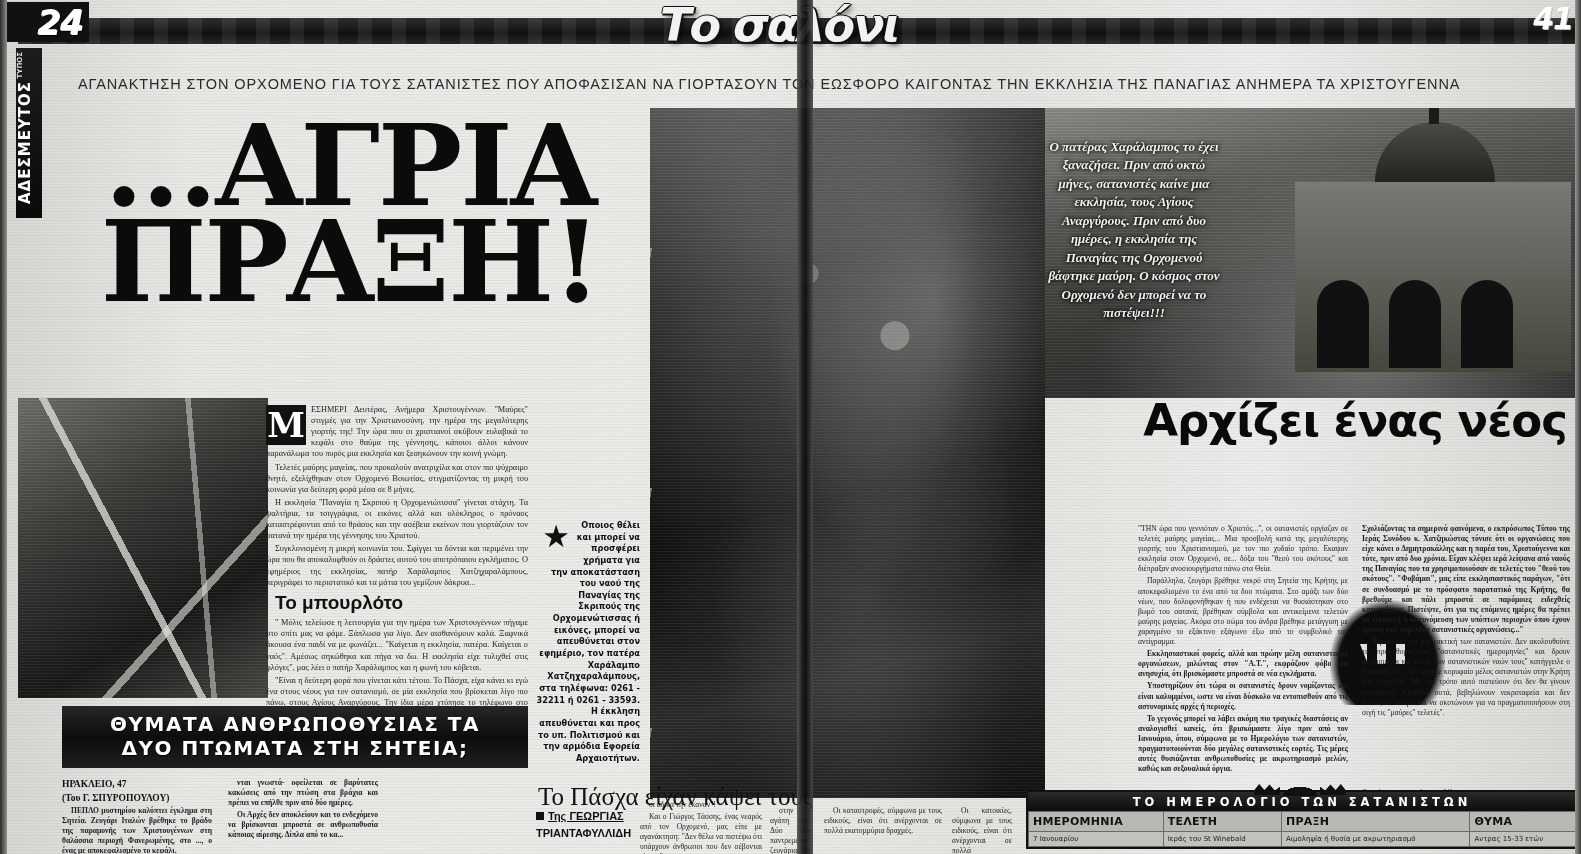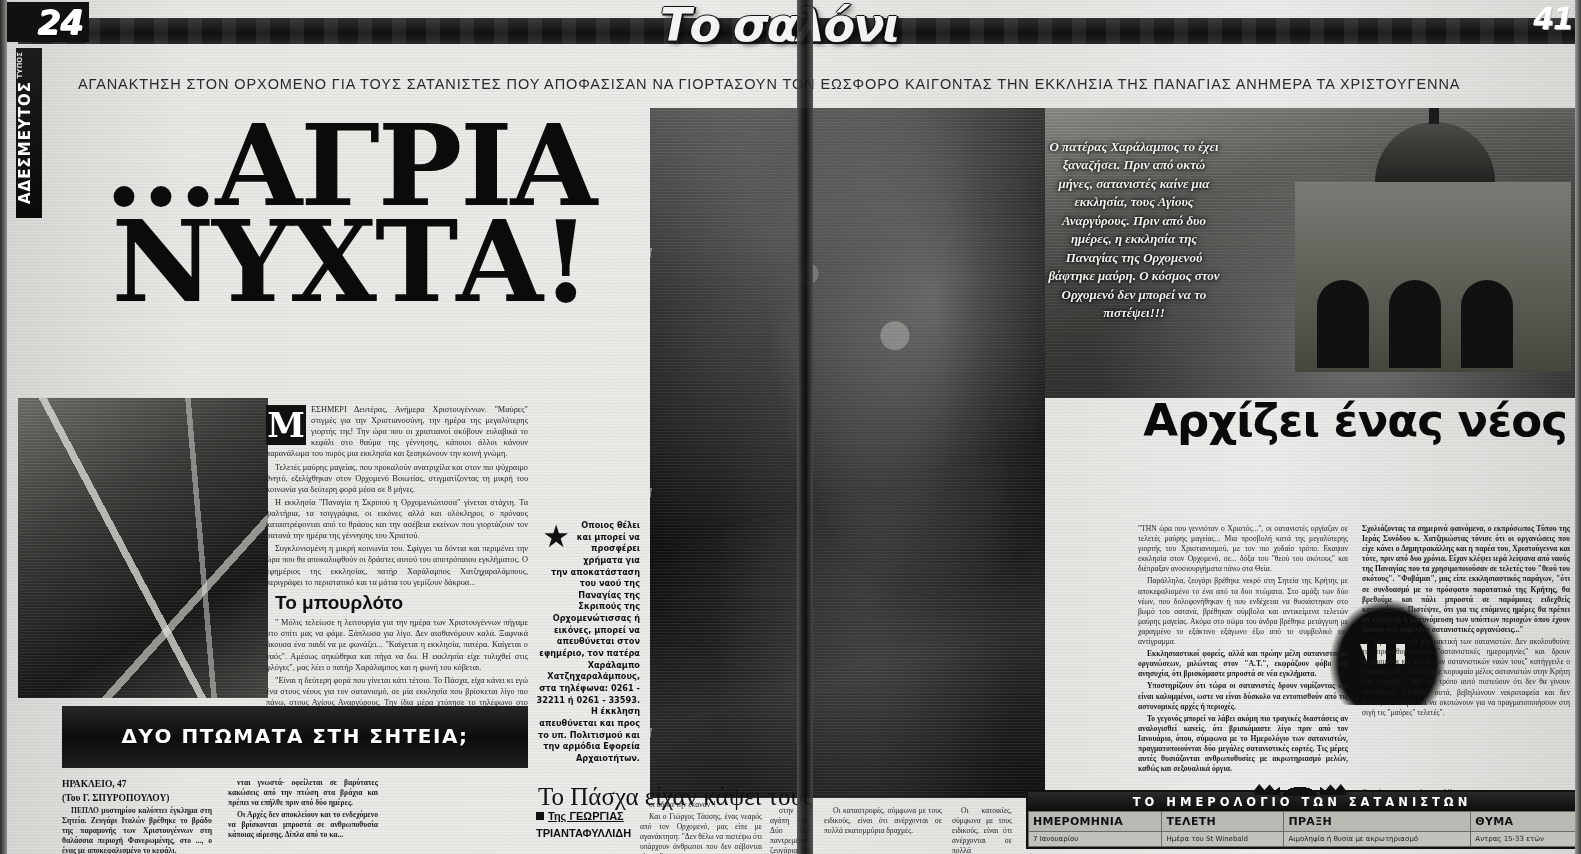--- a/index.html
+++ b/index.html
@@ -279,21 +279,21 @@
 
   <div class="vtab">
     <div class="vt-small">ΤΥΠΟΣ</div>
     <div class="vt-big">ΑΔΕΣΜΕΥΤΟΣ</div>
   </div>
 
   <div class="kicker">ΑΓΑΝΑΚΤΗΣΗ ΣΤΟΝ ΟΡΧΟΜΕΝΟ ΓΙΑ ΤΟΥΣ ΣΑΤΑΝΙΣΤΕΣ ΠΟΥ ΑΠΟΦΑΣΙΣΑΝ ΝΑ ΓΙΟΡΤΑΣΟΥΝ ΤΟΝ ΕΩΣΦΟΡΟ ΚΑΙΓΟΝΤΑΣ ΤΗΝ ΕΚΚΛΗΣΙΑ ΤΗΣ ΠΑΝΑΓΙΑΣ ΑΝΗΜΕΡΑ ΤΑ ΧΡΙΣΤΟΥΓΕΝΝΑ</div>
 
   <div class="bighead">
     <span>...ΑΓΡΙΑ</span>
-    <span class="l2">ΝΥΧΤΑ!</span>
+    <span class="l2">ΠΡΑΞΗ!</span>
   </div>
 
   <div class="photo ph-bl"></div>
   <div class="photo ph-center"></div>
   <div class="photo ph-arch">
     <div class="dome"></div>
     <div class="body"></div>
     <div class="arch1"></div>
     <div class="arch2"></div>
     <div class="arch3"></div>
@@ -322,20 +322,21 @@
   </div>
 
   <div class="serifhead" style="left:538px;top:783px;">Το Πάσχα είχαν κάψει τους</div>
 
   <div class="byline">
     <span class="sq"></span><u>Της ΓΕΩΡΓΙΑΣ</u>
     <div>ΤΡΙΑΝΤΑΦΥΛΛΙΔΗ</div>
   </div>
 
   <div class="blackbox">
+    <div>ΘΥΜΑΤΑ ΑΝΘΡΩΠΟΘΥΣΙΑΣ ΤΑ</div>
     <div>ΔΥΟ ΠΤΩΜΑΤΑ ΣΤΗ ΣΗΤΕΙΑ;</div>
   </div>
   <div class="dateline">
     <div>ΗΡΑΚΛΕΙΟ, 47</div>
     <div>(Του Γ. ΣΠΥΡΟΠΟΥΛΟΥ)</div>
   </div>
   <div class="col body-xs" style="left:62px;top:806px;width:150px;">
     <p class="b">ΠΕΠΛΟ μυστηρίου καλύπτει έγκλημα στη Σητεία. Ζευγάρι Ιταλών βρέθηκε το βράδυ της παραμονής των Χριστουγέννων στη θαλάσσια περιοχή Φανερωμένης, στο ..., ο ένας με αποκεφαλισμένο το κεφάλι.</p>
   </div>
   <div class="col body-xs" style="left:228px;top:778px;width:150px;">
@@ -382,21 +383,21 @@
         <tr>
           <th>ΗΜΕΡΟΜΗΝΙΑ</th>
           <th>ΤΕΛΕΤΗ</th>
           <th>ΠΡΑΞΗ</th>
           <th>ΘΥΜΑ</th>
         </tr>
       </thead>
       <tbody>
         <tr>
           <td>7 Ιανουαρίου</td>
-          <td>Ημέρα του St Winebald</td>
+          <td>Ιεράς του St Winebald</td>
           <td>Αιμοληψία ή θυσία με ακρωτηριασμό</td>
           <td>Αντρας 15-33 ετών</td>
         </tr>
       </tbody>
     </table>
   </div>
 
   <div class="gutter"></div>
 </div>
 

